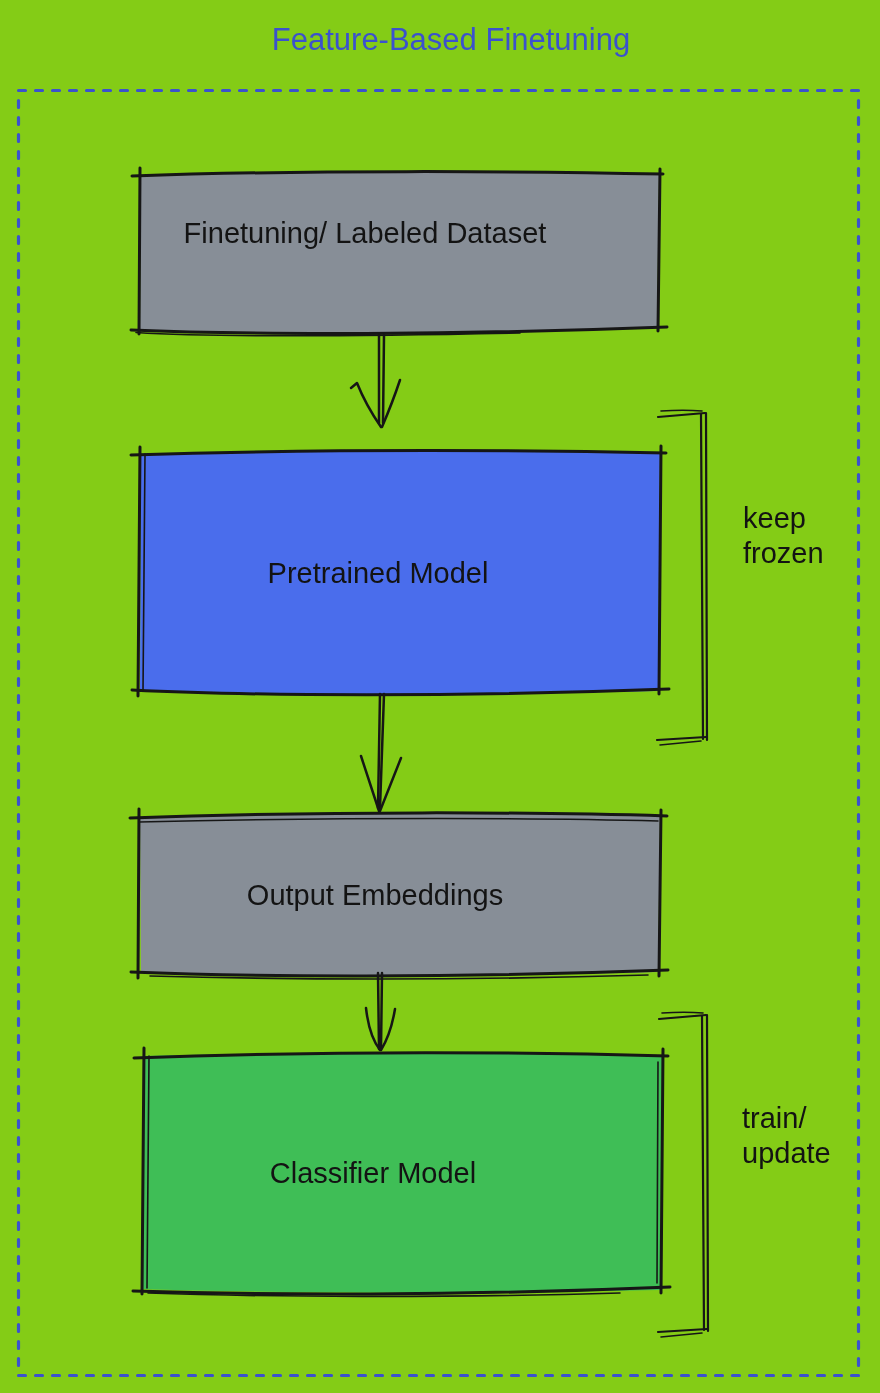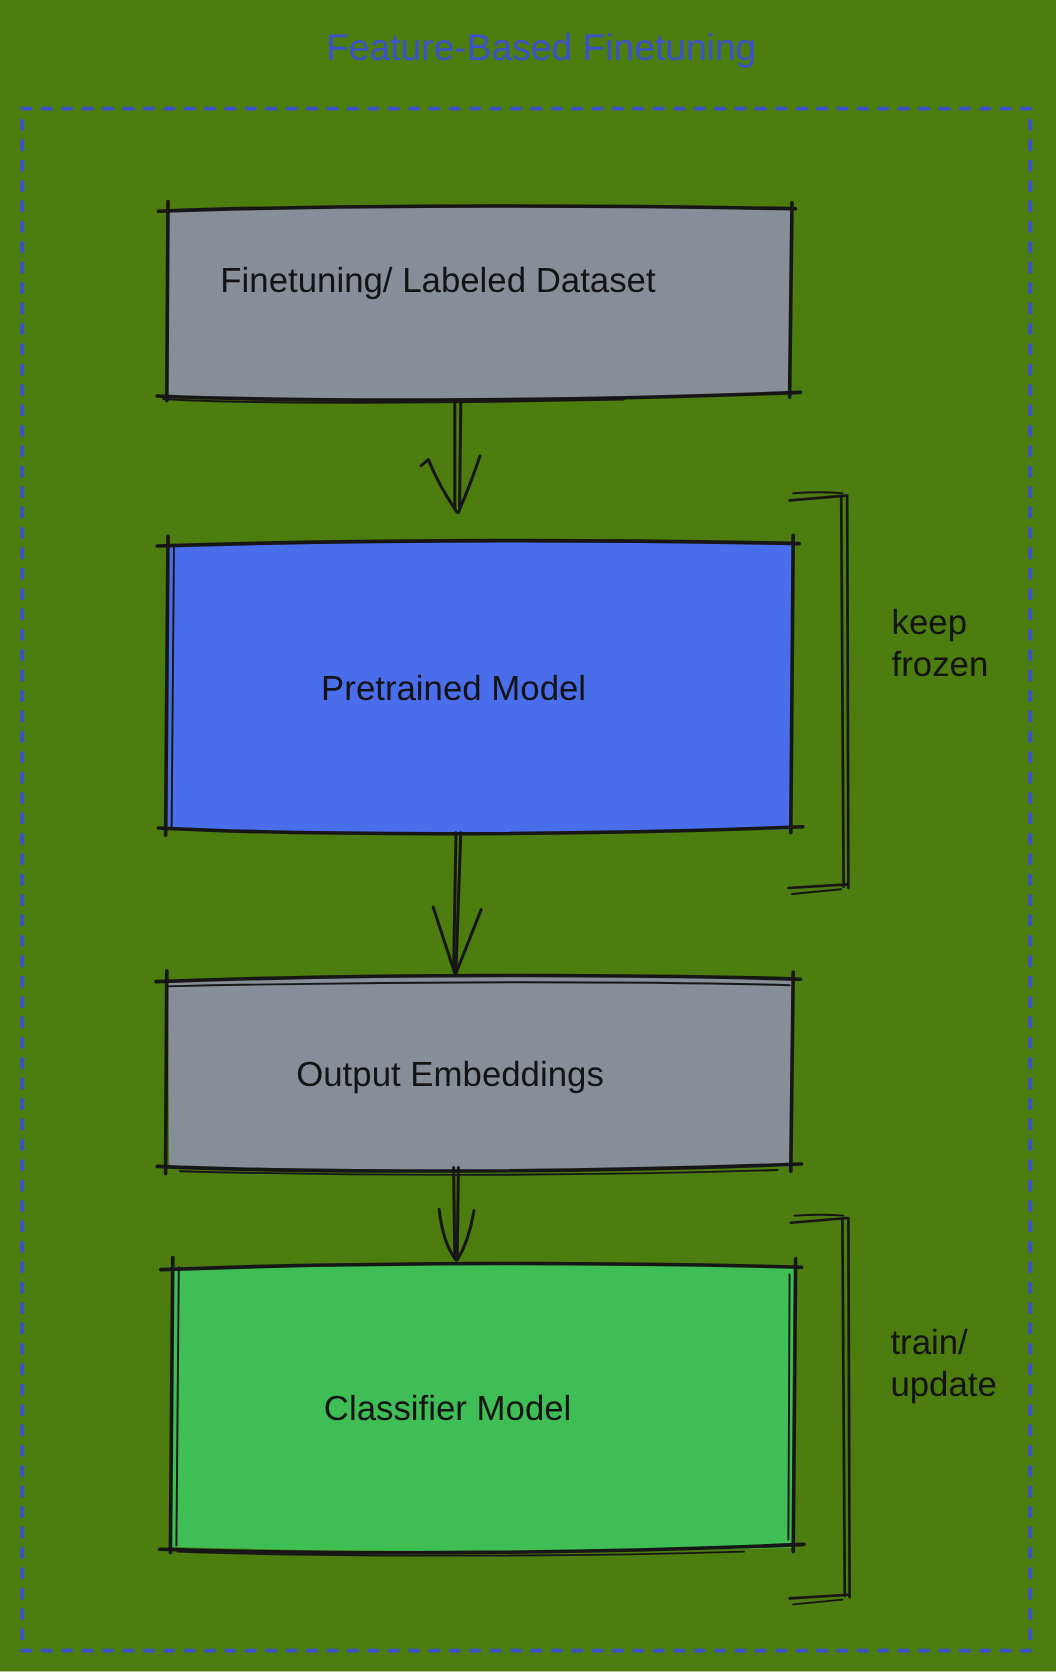--- a/index.html
+++ b/index.html
@@ -4,21 +4,21 @@
 <style>
   html, body {
     margin: 0;
     padding: 0;
     background: #ffffff;
   }
   .stage {
     position: relative;
     width: 880px;
     height: 1393px;
-    background: #4d7c0f;
+    background: #84cc16;
     overflow: hidden;
     font-family: "Liberation Sans", sans-serif;
   }
   svg text {
     font-family: "Liberation Sans", sans-serif;
   }
   .box-label {
     font-size: 29px;
     fill: #131313;
   }

